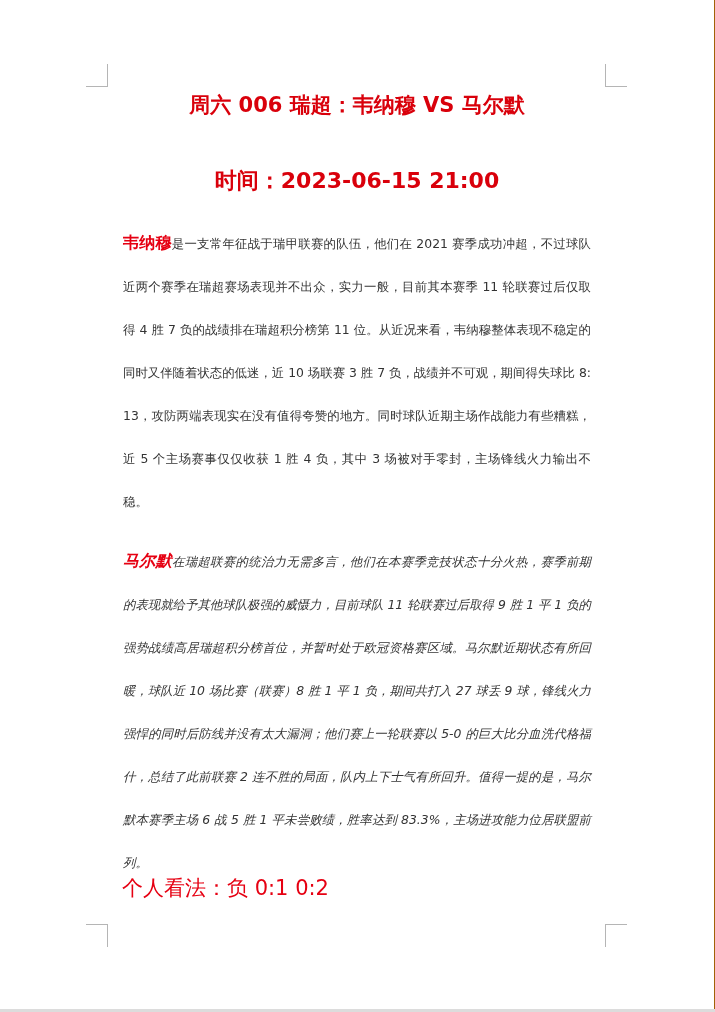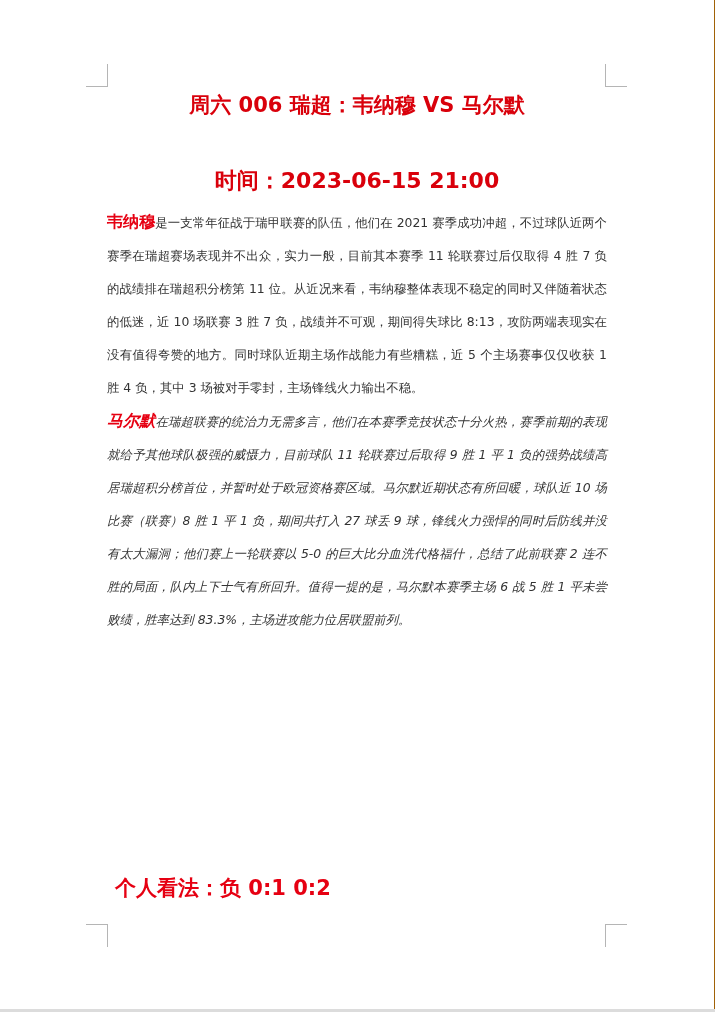--- a/index.html
+++ b/index.html
@@ -54,42 +54,42 @@
     .title.main { top: 91px; }
     .title.time { top: 166px; font-size: 22px; }
 
     .content {
       position: absolute;
       left: 107px;
       top: 205px;
       width: 500px;
     }
     .para {
-      margin: 0;
+      margin: 16px;
       font-size: 12.4px;
-      line-height: 33px;
+      line-height: 43px;
       color: #333333;
       text-align: justify;
       word-break: break-all;
     }
     .para + .para { margin-top: 0px; font-style: italic; }
     .lead {
       color: #e60012;
       font-weight: bold;
       font-size: 16px;
     }
     .lead.analysis {
       font-size: 15px;
     }
     .opinion {
       position: absolute;
-      left: 115px;
+      left: 122px;
       top: 874px;
       color: #e60012;
-      font-weight: bold;
+      font-weight: normal;
       font-size: 21px;
       white-space: nowrap;
     }
   </style>
 </head>
 <body>
 
 <div class="page">
   <div class="corner tl"></div>
   <div class="corner tr"></div>

